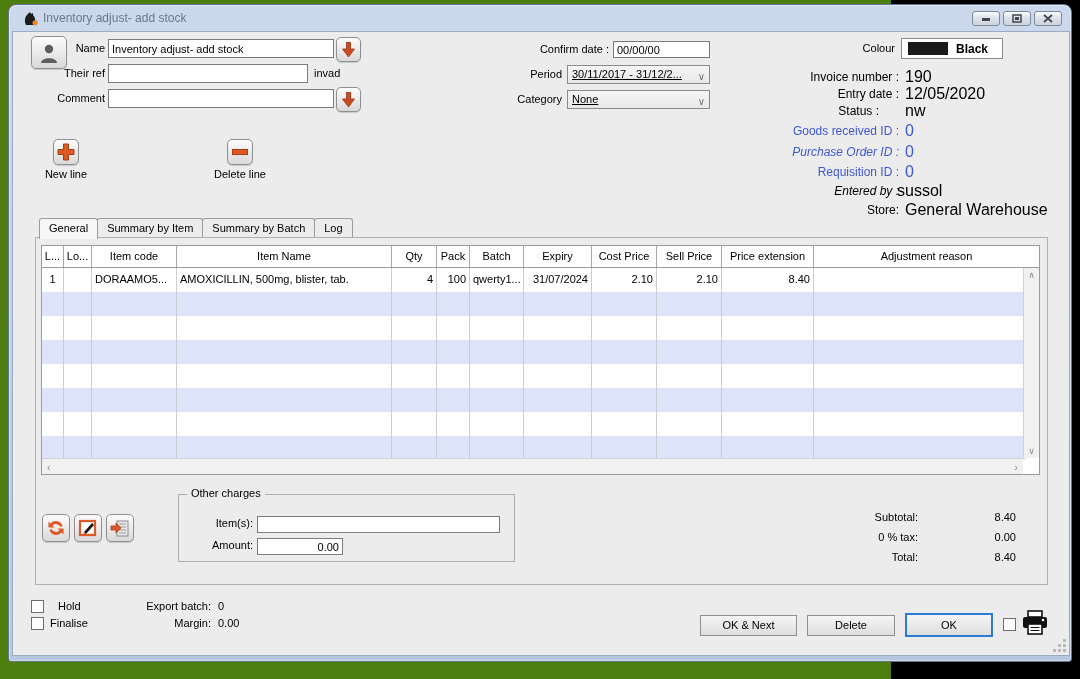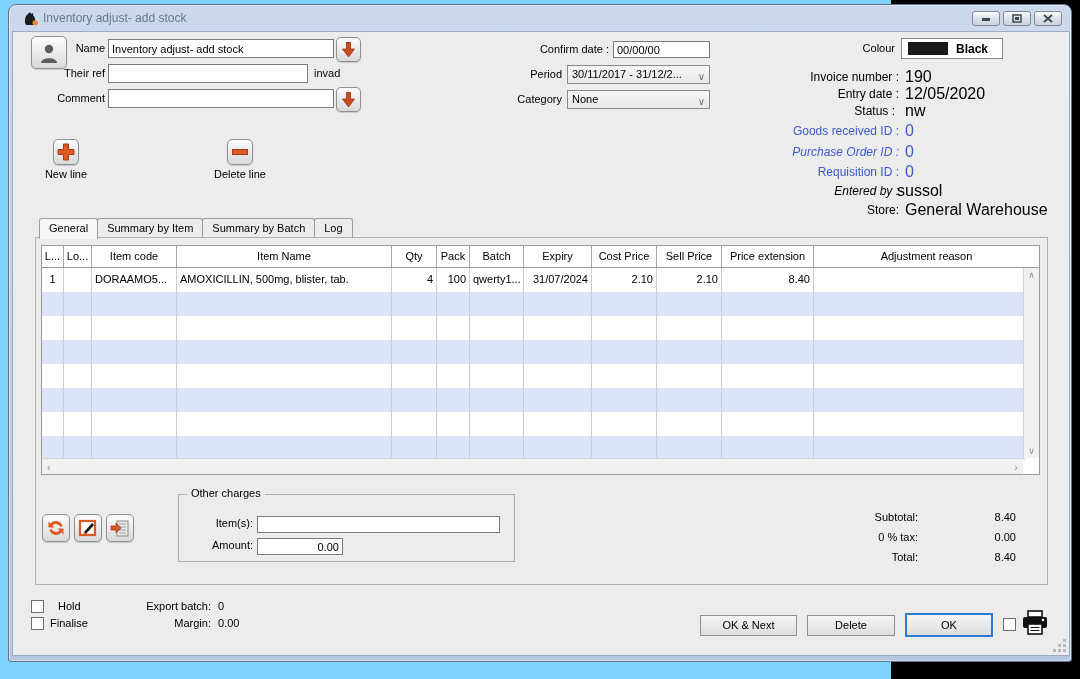--- a/index.html
+++ b/index.html
@@ -1,18 +1,18 @@
 <!DOCTYPE html>
 <html><head>
 <meta charset="utf-8">
 <style>
   * { box-sizing: border-box; margin: 0; padding: 0; }
   html,body { width:1080px; height:679px; background:#000; overflow:hidden;
               font-family:"Liberation Sans", sans-serif; }
-  #stage { position:relative; width:891px; height:679px; background:#7dd3fc; }
+  #stage { position:relative; width:891px; height:679px; background:#4d7c0f; }
 
   
   #win { position:absolute; left:8px; top:4px; width:1064px; height:658px;
          background:linear-gradient(#ccd9ec,#b5c8e0);
          border:1px solid #64768e; border-radius:8px 8px 3px 3px;
          box-shadow:0 0 0 1px rgba(255,255,255,.35) inset; }
   #titlebar { position:absolute; left:0; top:0; width:100%; height:26px; }
   .title-text { position:absolute; left:34px; top:0; line-height:26px;
                 font-size:12px; color:#68798c; }
   .app-icon { position:absolute; left:13px; top:5px; width:17px; height:17px; }
@@ -27,21 +27,21 @@
           background:#ececec; border:1px solid #9aabc2; }
 
   
   .lbl { position:absolute; font-size:11px; color:#000; line-height:19px;
          text-align:right; white-space:nowrap; }
   .inp { position:absolute; border:1px solid #7b7b7b; background:#fff;
          font-family:"Liberation Sans",sans-serif; font-size:11px; padding:0 3px; }
   .combo { position:absolute; border:1px solid #8a8a8a;
            background:linear-gradient(#f6f6f6,#e8e8e8); font-size:11px;
            line-height:17px; padding:0 32px 0 4px; white-space:nowrap;
-           overflow:hidden; }
+           overflow:hidden;text-decoration:underline; }
   .combo .chev { position:absolute; right:4px; top:2px; color:#6a6f75; font-size:10px; }
   .sqbtn { position:absolute; border:1px solid #8f8f8f; border-radius:5px;
            background:linear-gradient(#fcfcfc,#d9d9d9);
            display:flex; align-items:center; justify-content:center;
            box-shadow:0 1px 1px rgba(0,0,0,.15); }
   .chk { position:absolute; width:13px; height:13px; background:#fff;
          border:1px solid #6e6e6e; }
   .pushbtn { position:absolute; height:21px; border:1px solid #8f8f8f;
              background:linear-gradient(#f5f5f5,#dedede); font-size:11px;
              color:#000; text-align:center; line-height:19px; border-radius:0; }
@@ -184,21 +184,21 @@
       <div class="lbl" style="left:800px;top:7px;width:82px;">Colour</div>
       <div id="colourbox">
         <span id="colour-swatch" style="background: rgb(26, 26, 26);"></span>
         <span class="cname">Black</span>
       </div>
 
       <div class="info-lbl" style="left:716px;top:37px;">Invoice number :</div>
       <div class="info-val" style="left:892px;top:37px;">190</div>
       <div class="info-lbl" style="left:716px;top:54px;">Entry date :</div>
       <div class="info-val" style="left:892px;top:54px;">12/05/2020</div>
-      <div class="info-lbl" style="left:712px;top:71px;">Status :</div>
+      <div class="info-lbl" style="left:696px;top:71px;">Status :</div>
       <div class="info-val" style="left:892px;top:71px;">nw</div>
       <div class="info-lbl linkblue" style="left:716px;top:91px;">Goods received ID :</div>
       <div class="info-val linkblue" style="left:892px;top:91px;">0</div>
       <div class="info-lbl linkblue" style="left:716px;top:112px;font-style:italic;">Purchase Order ID :</div>
       <div class="info-val linkblue" style="left:892px;top:112px;">0</div>
       <div class="info-lbl linkblue" style="left:716px;top:132px;">Requisition ID :</div>
       <div class="info-val linkblue" style="left:892px;top:132px;">0</div>
       <div class="info-lbl" style="left:716px;top:151px;font-style:italic;">Entered by :</div>
       <div class="info-val" style="left:884px;top:151px;">sussol</div>
       <div class="info-lbl" style="left:716px;top:170px;">Store:</div>

